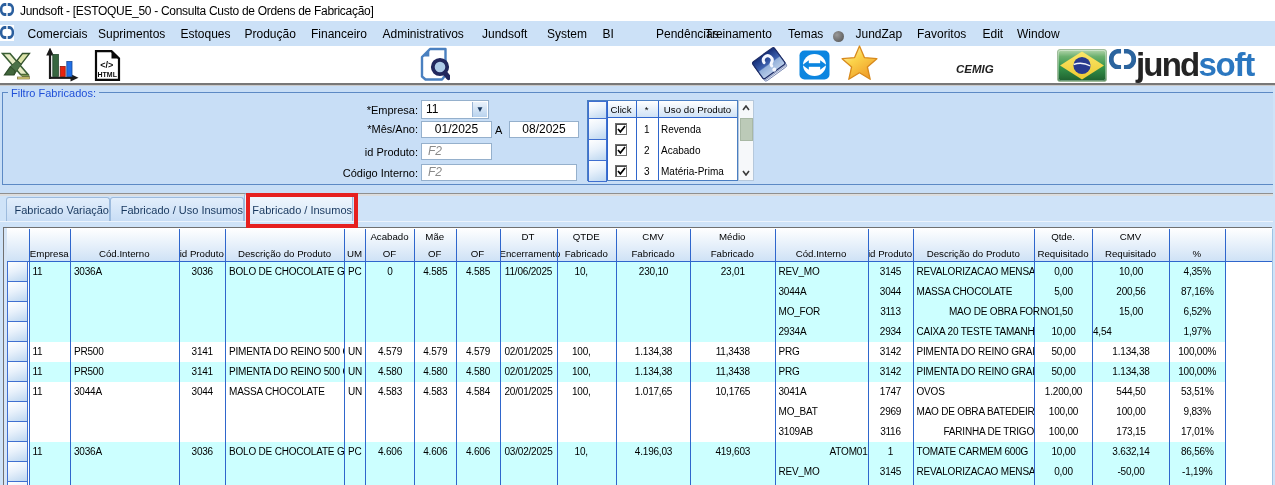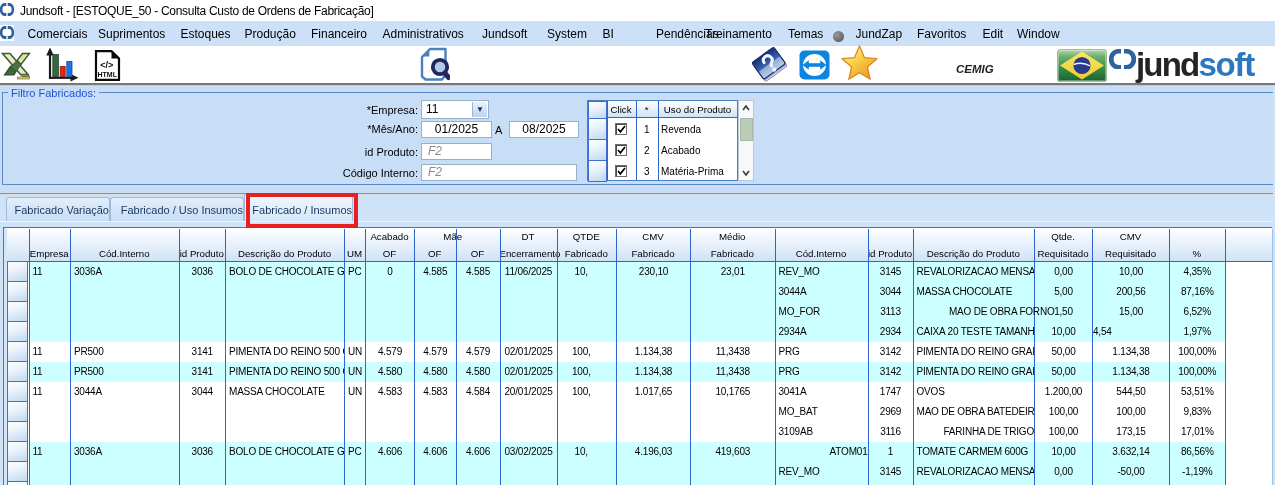--- a/index.html
+++ b/index.html
@@ -204,21 +204,21 @@
 <div class="abs" style="left:2.5px;top:226.5px;width:1.5px;height:258.5px;background:#707070"></div>
 <div class="abs" style="left:4px;top:228px;width:3px;height:257px;background:#d6e5f6"></div>
 <div class="abs" style="left:7px;top:228px;width:1264.5px;height:33.5px;background:linear-gradient(#ffffff,#cfe2f6);border-bottom:1px solid #2f66cc"></div>
 <div class="htxt" style="left:28.5px;top:244.5px;width:41.5px">Empresa</div>
 <div class="htxt" style="left:70px;top:244.5px;width:108.5px">Cód.Interno</div>
 <div class="htxt" style="left:178.5px;top:244.5px;width:46.5px">id Produto</div>
 <div class="htxt" style="left:225px;top:244.5px;width:119px">Descrição do Produto</div>
 <div class="htxt" style="left:344px;top:244.5px;width:21px">UM</div>
 <div class="htxt" style="left:365px;top:227.5px;width:49px">Acabado</div>
 <div class="htxt" style="left:365px;top:244.5px;width:49px">OF</div>
-<div class="htxt" style="left:432px;top:227.5px;width:41.5px">Mãe</div>
+<div class="htxt" style="left:414px;top:227.5px;width:41.5px">Mãe</div>
 <div class="htxt" style="left:414px;top:244.5px;width:41.5px">OF</div>
 <div class="htxt" style="left:455.5px;top:244.5px;width:44.0px">OF</div>
 <div class="htxt" style="left:499.5px;top:227.5px;width:57.0px">DT</div>
 <div class="htxt" style="left:499.5px;top:244.5px;width:57.0px">Encerramento</div>
 <div class="htxt" style="left:556.5px;top:227.5px;width:59.5px">QTDE</div>
 <div class="htxt" style="left:556.5px;top:244.5px;width:59.5px">Fabricado</div>
 <div class="htxt" style="left:616px;top:227.5px;width:74px">CMV</div>
 <div class="htxt" style="left:616px;top:244.5px;width:74px">Fabricado</div>
 <div class="htxt" style="left:690px;top:227.5px;width:84.5px">Médio</div>
 <div class="htxt" style="left:690px;top:244.5px;width:84.5px">Fabricado</div>

